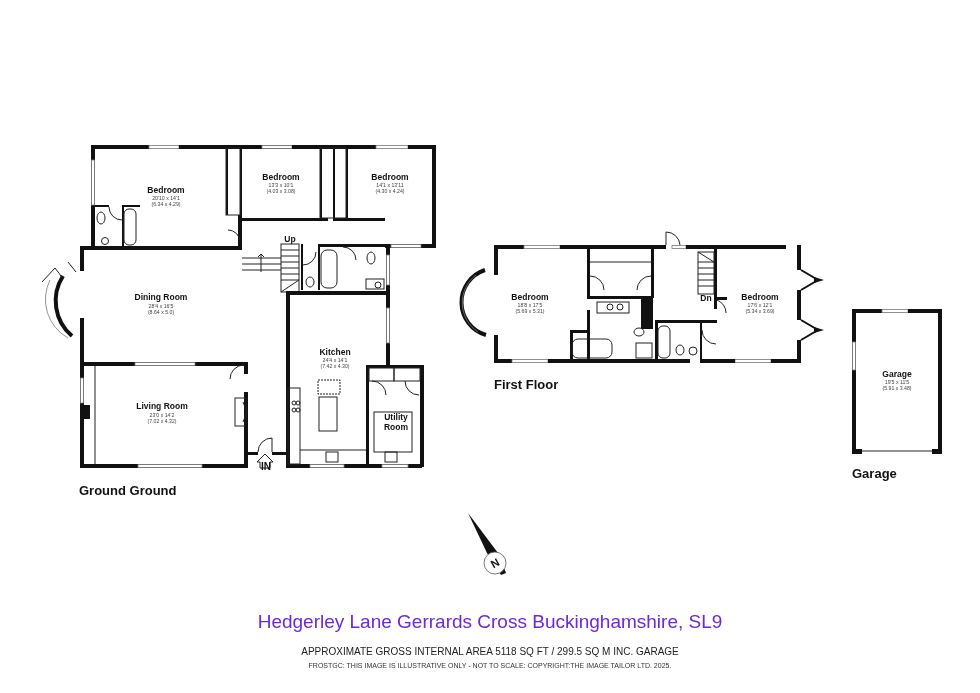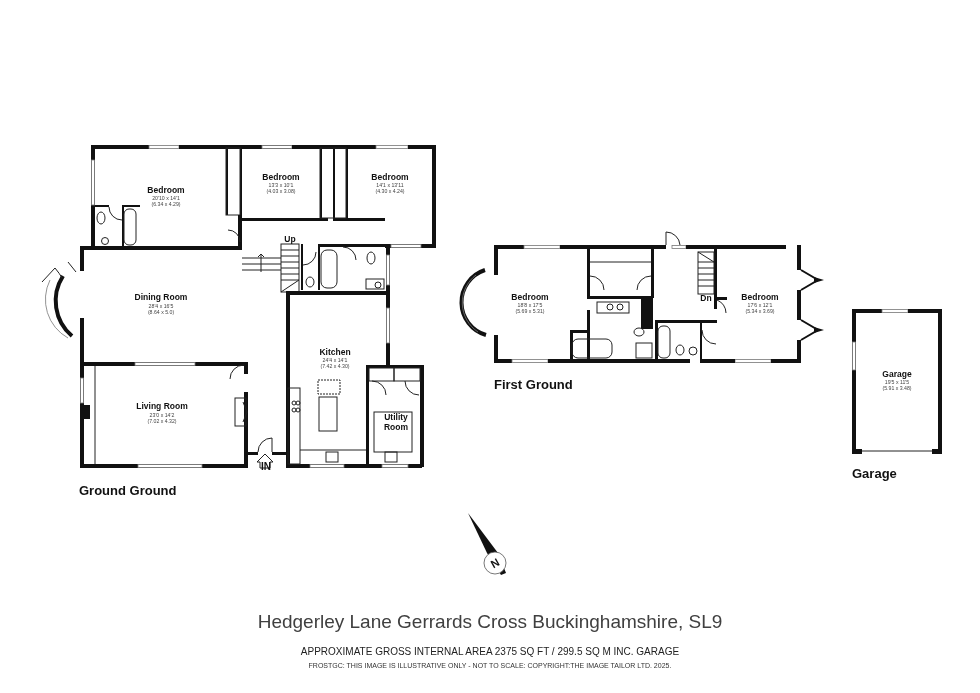--- a/index.html
+++ b/index.html
@@ -5,21 +5,21 @@
     html, body { margin: 0; padding: 0; background: #ffffff; }
     body { width: 980px; height: 693px; position: relative; overflow: hidden; font-family: "Liberation Sans", sans-serif; color: #1a1a1a; }
     svg#plan { position: absolute; left: 0; top: 0; }
     .wall { fill: #111; }
     .thin { stroke: #222; stroke-width: 1; fill: none; }
     .win { stroke: #777; stroke-width: 0.8; fill: #fff; }
     .room-name { font-family: "Liberation Sans", sans-serif; font-weight: bold; font-size: 8.5px; fill: #111; text-anchor: middle; }
     .room-dim { font-family: "Liberation Sans", sans-serif; font-size: 5.2px; fill: #444; text-anchor: middle; }
     .floor-label { position: absolute; font-weight: bold; font-size: 13px; color: #111; }
     .title { position: absolute; left: 0; width: 980px; text-align: center; }
-    #addr { top: 611px; font-size: 19px; color: #404040; }
+    #addr { top: 611px; font-size: 19px; color: #6d28d9; }
     #area { top: 646px; font-size: 10px; color: #222; }
     #copy { top: 662px; font-size: 7px; color: #333; }
     .lbl { font-family: "Liberation Sans", sans-serif; font-weight: bold; fill: #111; }
   </style>
 </head>
 <body>
 
 <svg id="plan" width="980" height="693" viewBox="0 0 980 693">
 
   <g>
@@ -271,18 +271,18 @@
   </g>
 
   <g>
     <polygon points="468,513 487,553 501,575 506,573 498,553" fill="#111"></polygon>
     <circle cx="495" cy="563" r="11" fill="#fff" stroke="#555" stroke-width="0.8"></circle>
     <text class="lbl" x="495" y="567" font-size="11" font-weight="normal" text-anchor="middle" transform="rotate(-30 495 563)">N</text>
   </g>
 </svg>
 
 <div class="floor-label" style="left:79px; top:483px;">Ground Ground</div>
-<div class="floor-label" style="left:494px; top:377px;">First Ground</div>
+<div class="floor-label" style="left:494px; top:377px;">First Floor</div>
 <div class="floor-label" style="left:852px; top:466px;">Garage</div>
 
 <div class="title" id="addr">Hedgerley Lane Gerrards Cross Buckinghamshire, SL9</div>
-<div class="title" id="area">APPROXIMATE GROSS INTERNAL AREA 2375 SQ FT / 299.5 SQ M INC. GARAGE</div>
+<div class="title" id="area">APPROXIMATE GROSS INTERNAL AREA 5118 SQ FT / 299.5 SQ M INC. GARAGE</div>
 <div class="title" id="copy">FROSTGC: THIS IMAGE IS ILLUSTRATIVE ONLY - NOT TO SCALE: COPYRIGHT:THE IMAGE TAILOR LTD. 2025.</div>
 
 </body></html>

